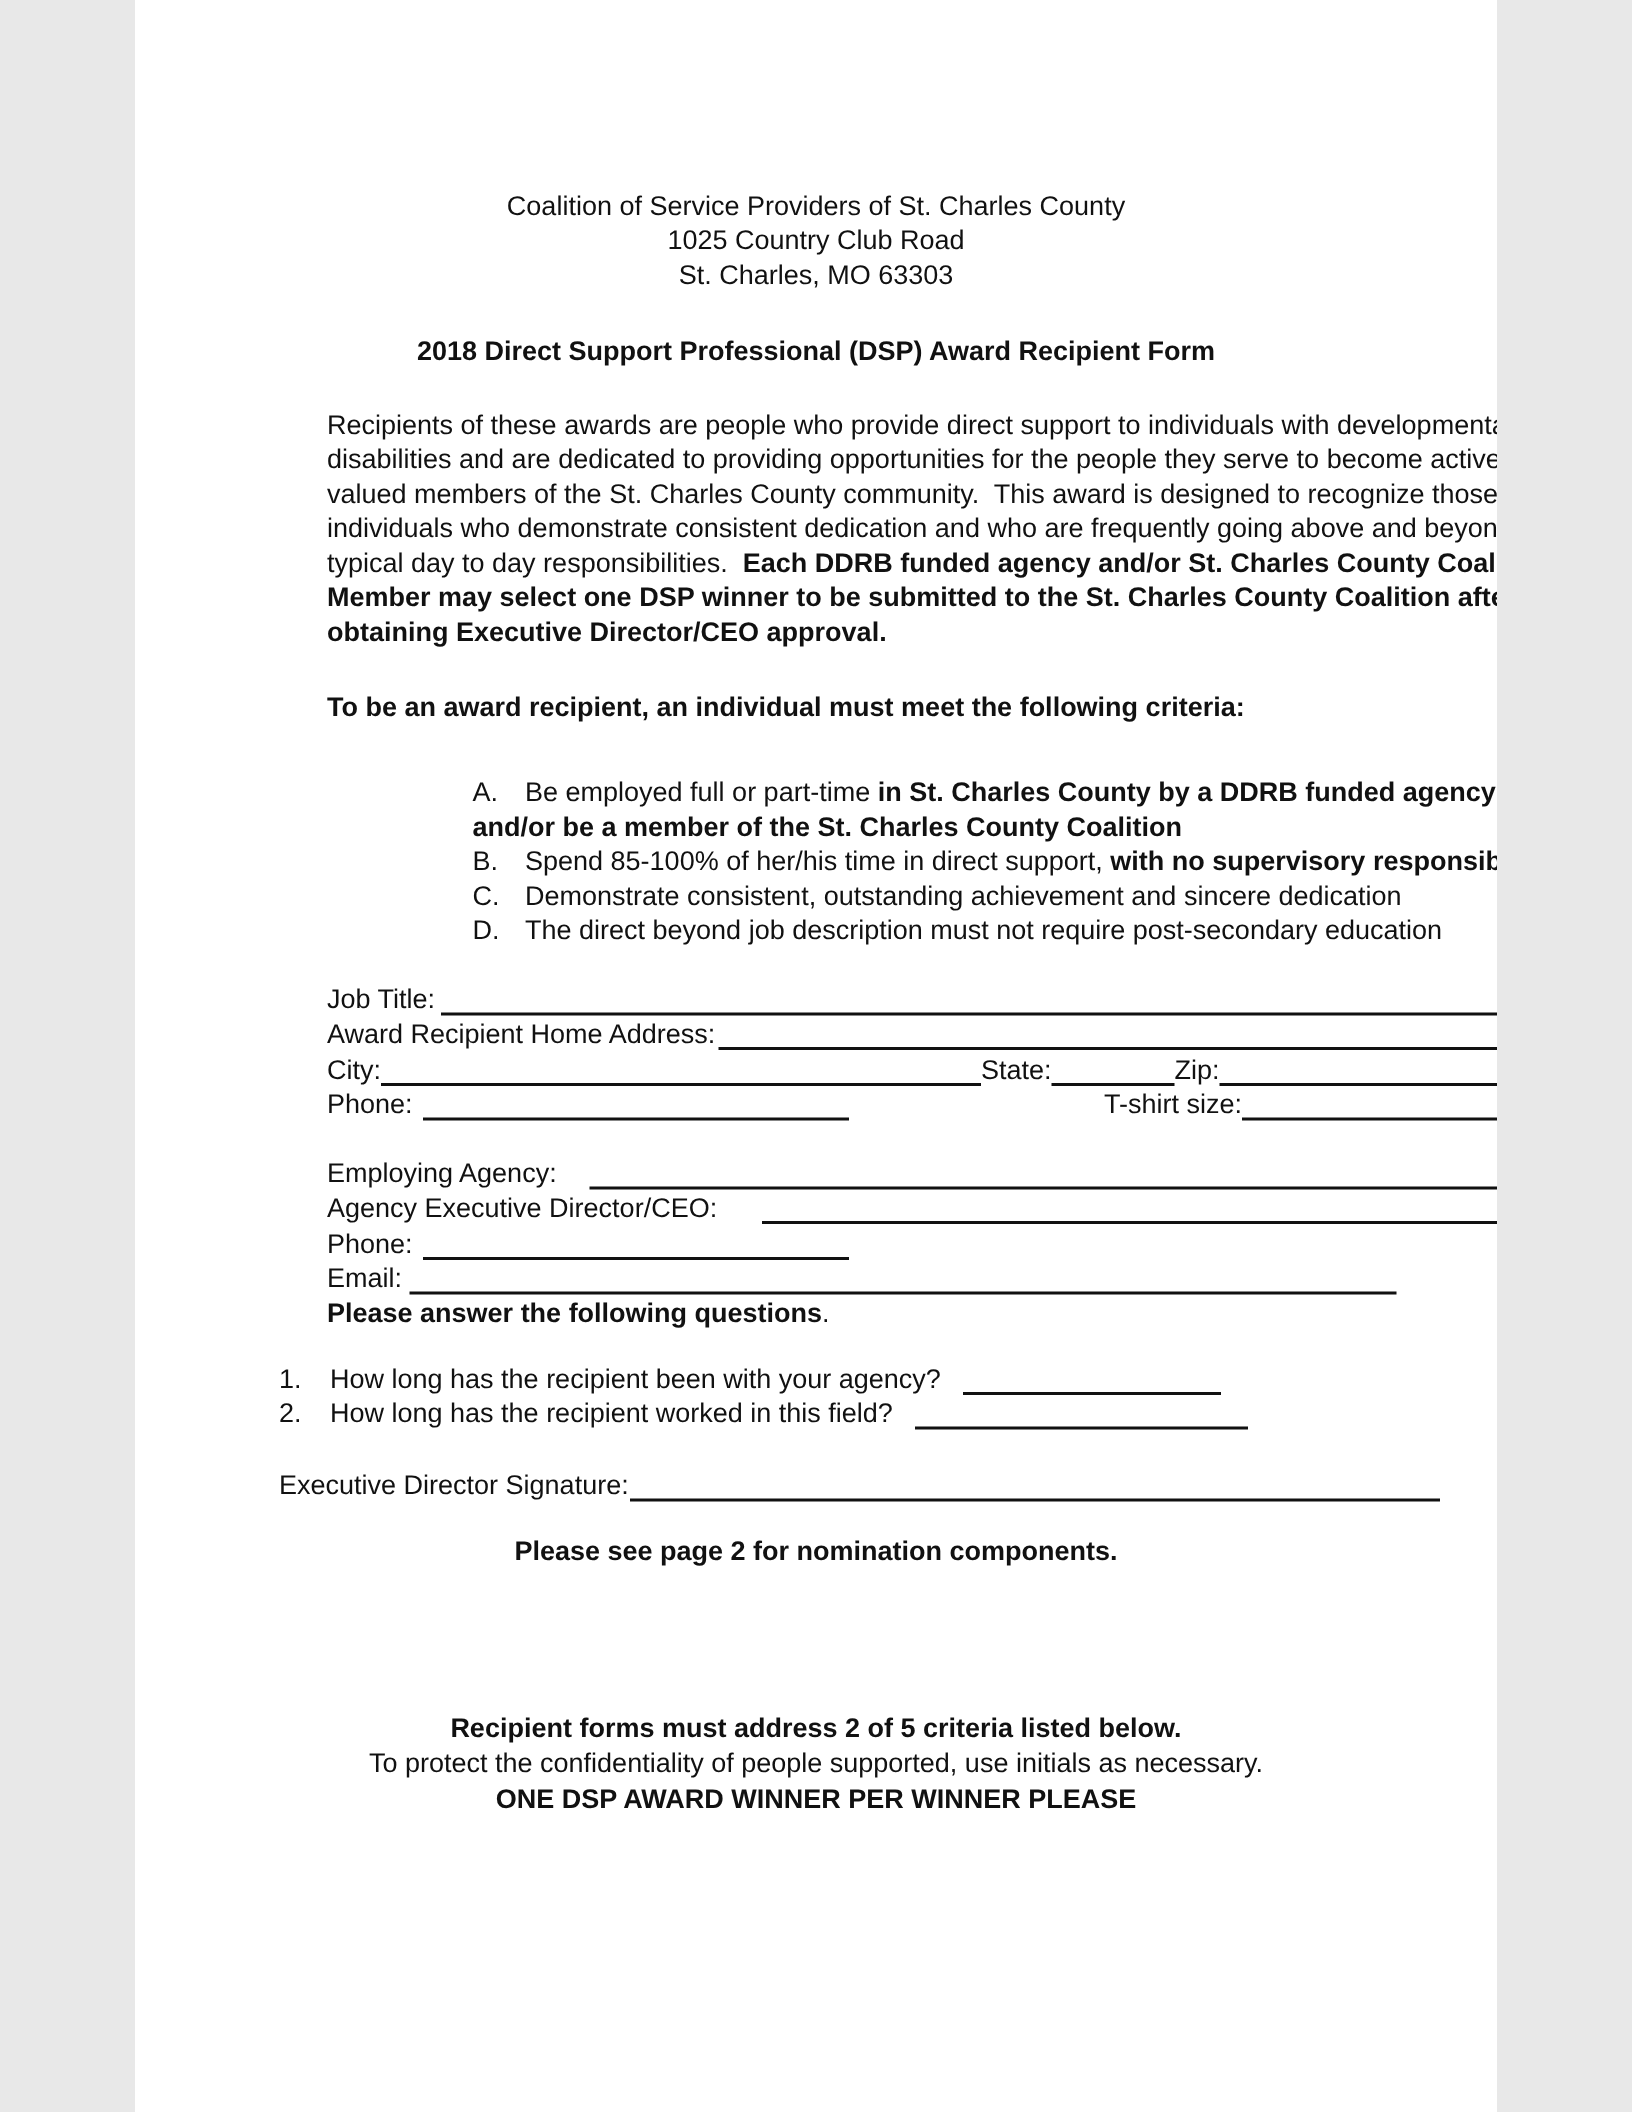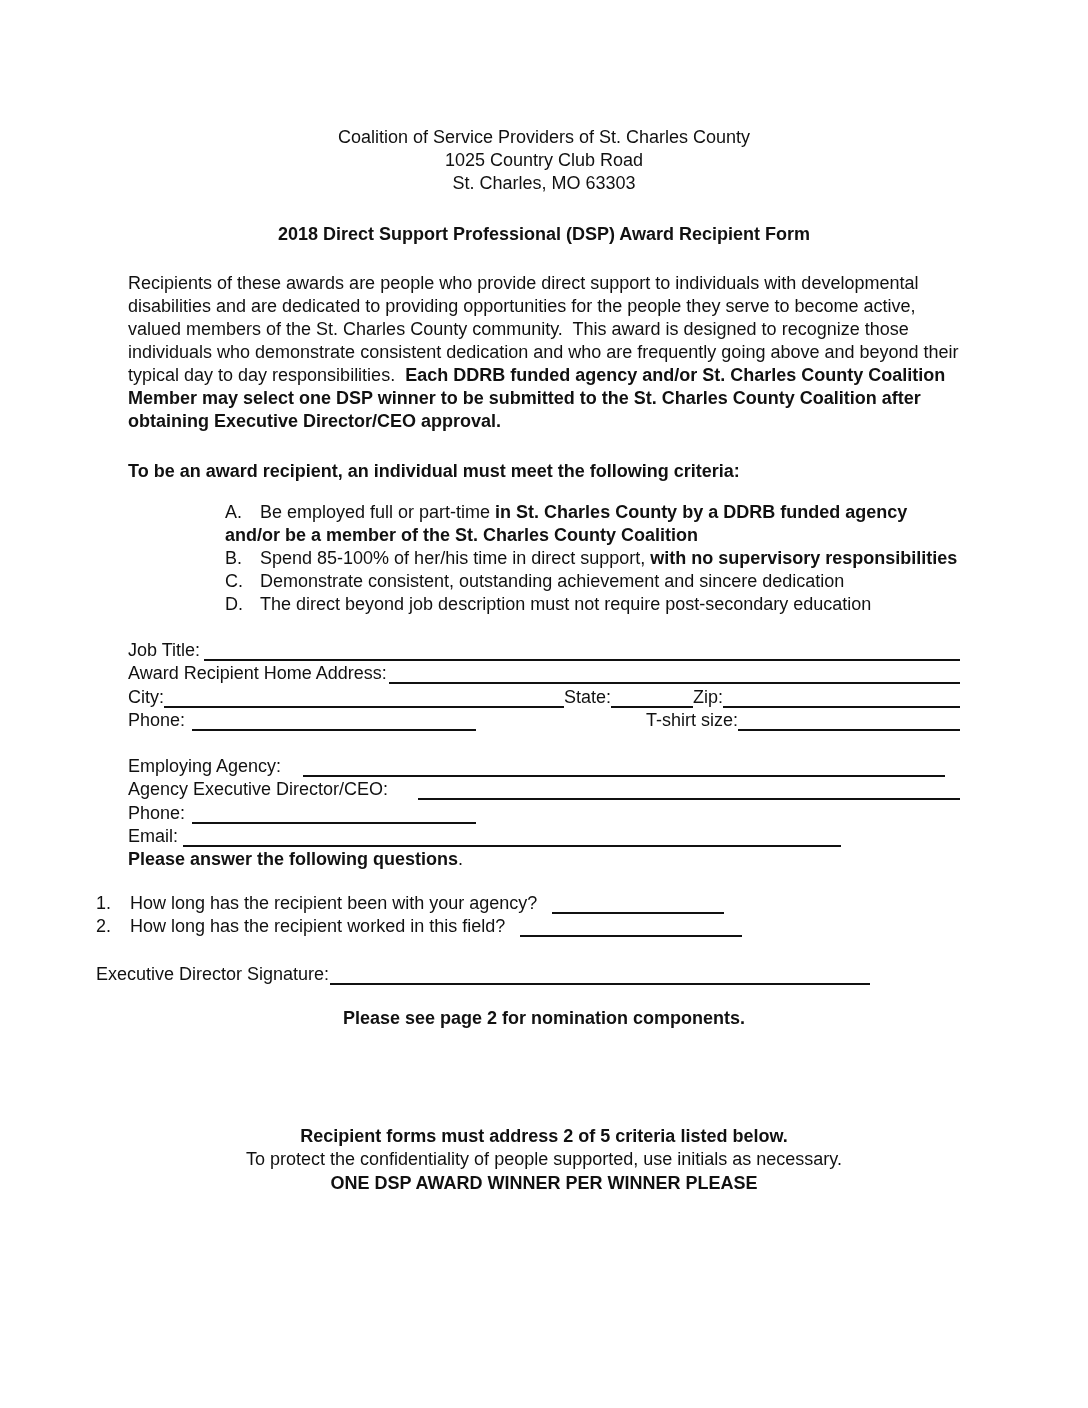--- a/index.html
+++ b/index.html
@@ -1,18 +1,18 @@
 <!DOCTYPE html>
 <html><head>
 <meta charset="utf-8">
 <style>
   html, body { margin: 0; padding: 0; background: #e8e8e8; }
   .page {
     position: relative;
-    width: 1088px;
+    width: 908px;
     height: 1408px;
     background: #ffffff;
     color: #111111;
     font-family: "Liberation Sans", "DejaVu Sans", sans-serif;
     font-size: 18px;
     line-height: 23px;
     overflow: hidden;
     margin: 0 auto;
   }
   .content {
@@ -29,21 +29,21 @@
     text-underline-offset: 3px;
   }
   .doc-title { margin-top: 28px; }
   .intro {
     margin-left: 32px;
     width: 832px;
     margin-top: 26px;
     white-space: pre-wrap;
   }
   .criteria-heading { margin-left: 32px; margin-top: 27px; }
-  .criteria-list { margin-left: 129px; margin-top: 18px; width: 735px; }
+  .criteria-list { margin-left: 129px; margin-top: 34px; width: 735px; }
   .criteria-item { white-space: pre-wrap; }
   .marker { display: inline-block; width: 35px; white-space: pre; }
   .fields { margin-left: 32px; margin-top: 22px; width: 832px; }
   .frow { display: flex; align-items: flex-end; height: 23.5px; }
   .lbl { white-space: pre; flex: 0 0 auto; }
   .ln { border-bottom: 2px solid #111; height: 1px; margin-bottom: 1px; }
   .ln.grow { flex: 1 1 auto; }
   .ln.fixed { flex: 0 0 auto; }
   .spacer { flex: 0 0 auto; }
   .questions-heading { margin-left: 32px; }

